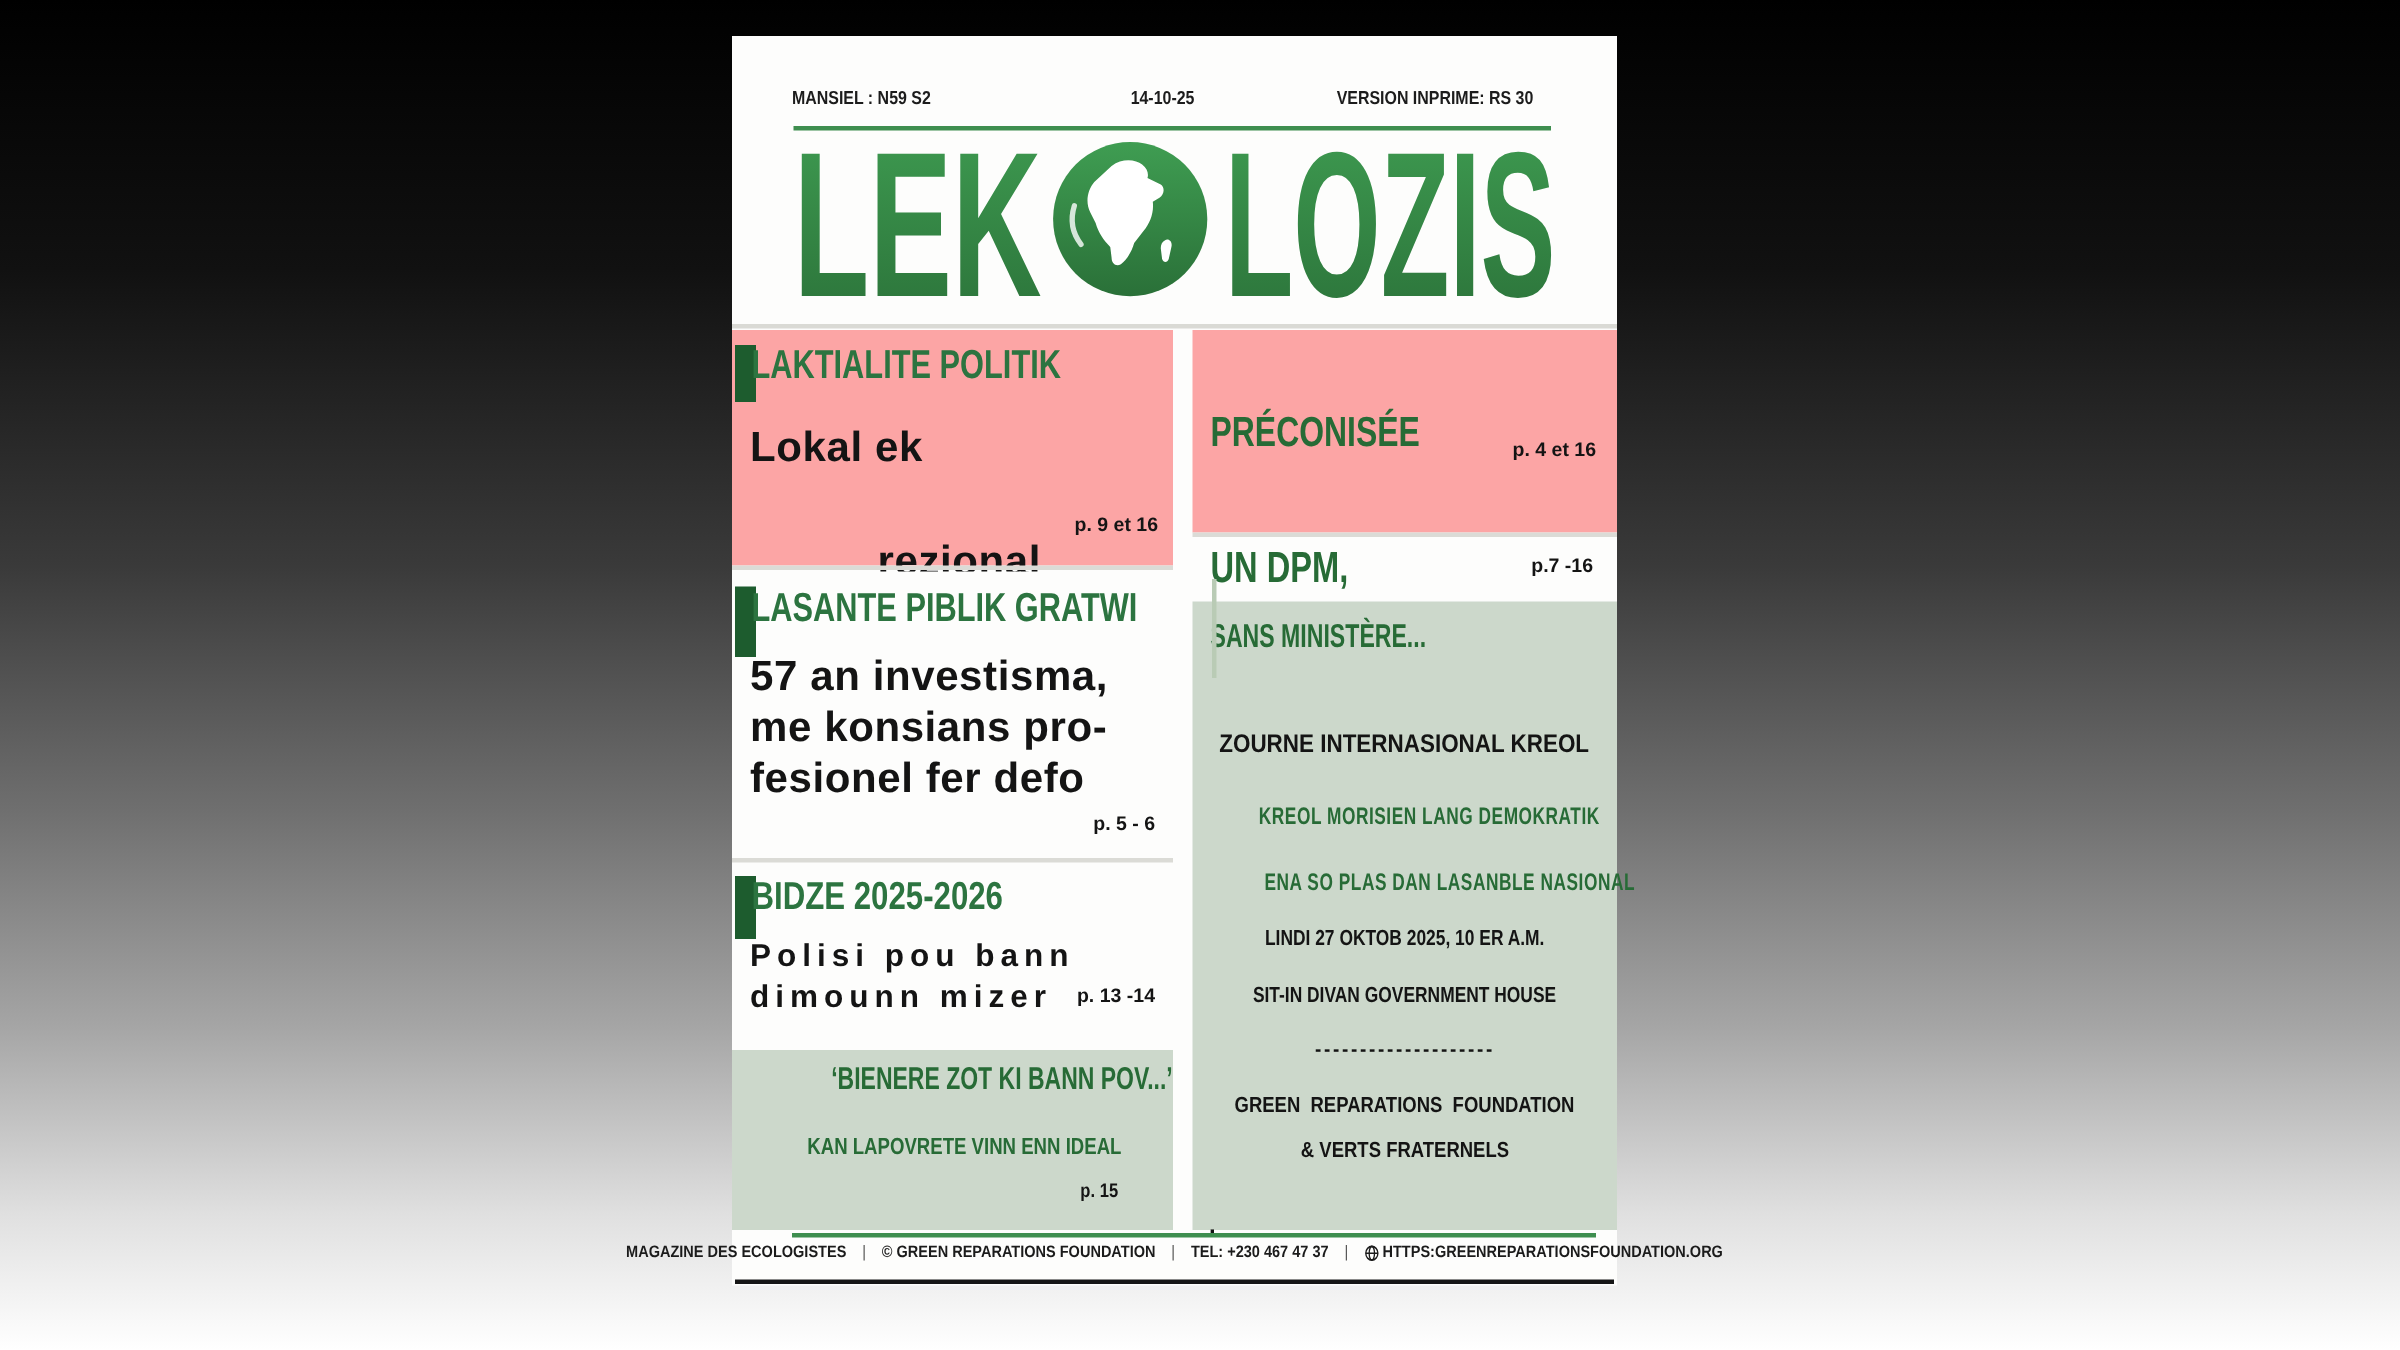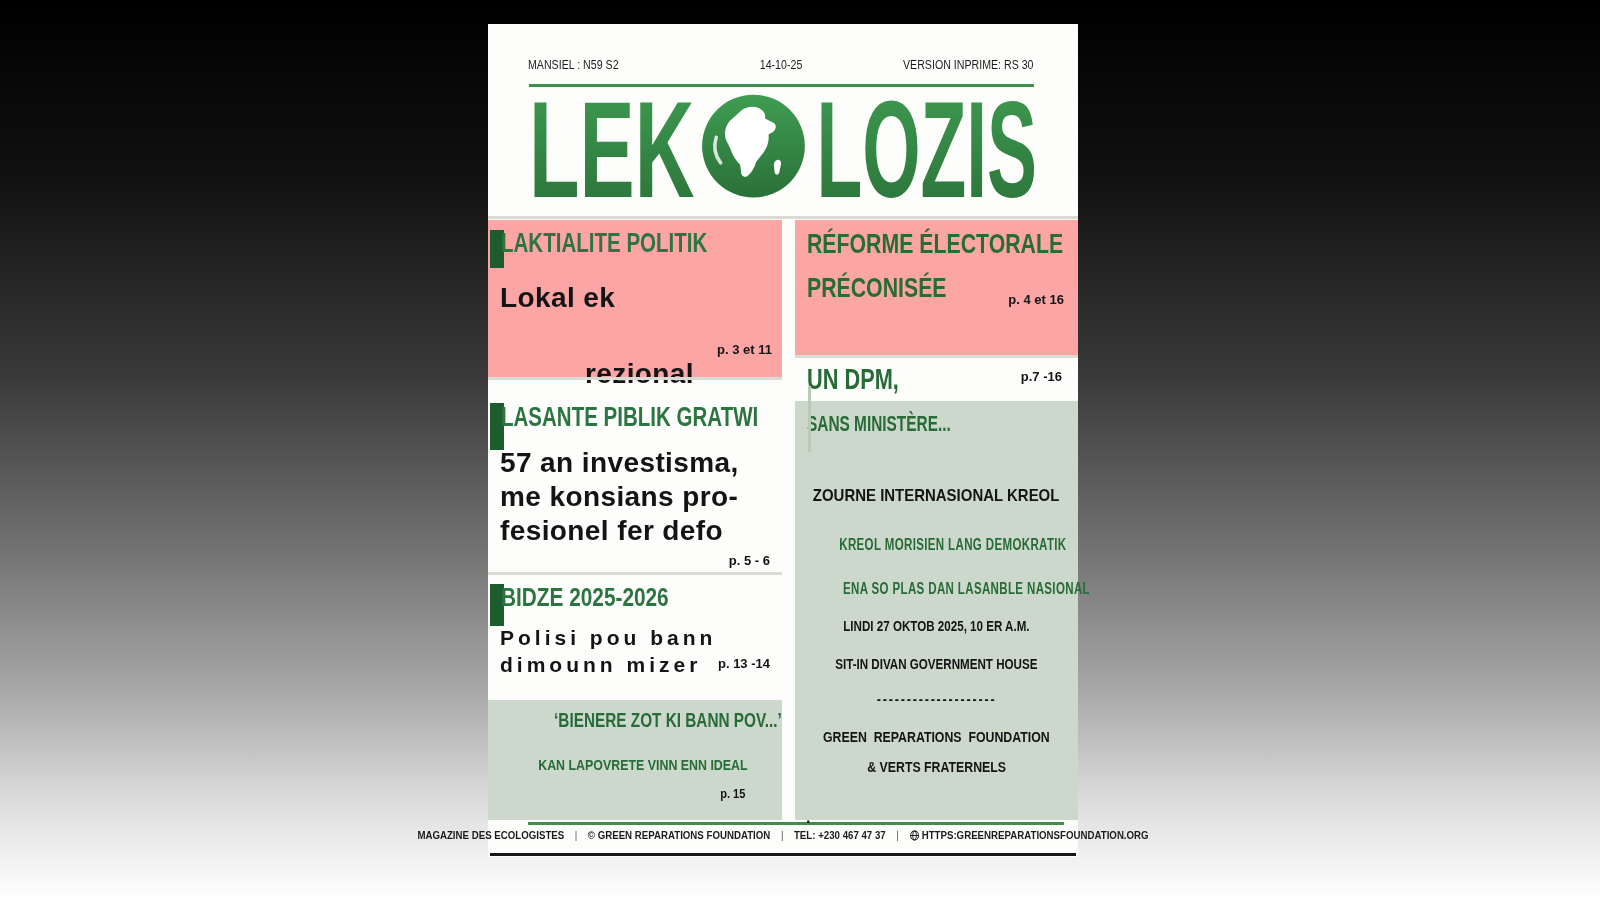--- a/index.html
+++ b/index.html
@@ -15,21 +15,21 @@
   
   .cond{display:inline-block;transform-origin:0 50%;white-space:nowrap;}
   .cc{transform-origin:50% 50%;}
   .crr{transform-origin:100% 50%;} .sx70{transform:scaleX(.70);} .sx72{transform:scaleX(.72);}
   .sx73{transform:scaleX(.73);} .sx75{transform:scaleX(.75);} .sx76{transform:scaleX(.76);}
   .sx80{transform:scaleX(.80);} .sx85{transform:scaleX(.85);}
   .sx88{transform:scaleX(.88);} .sx90{transform:scaleX(.90);}
   .pre{white-space:pre;}
 
   
-  .hdr{position:absolute;left:40px;right:44px;top:32px;height:22px;font-size:12.5px;font-weight:normal;color:#1c1c1c;}
+  .hdr{position:absolute;left:40px;right:56px;top:32px;height:22px;font-size:12.5px;font-weight:bold;color:#1c1c1c;}
   .hdr .left{position:absolute;left:0;top:2px;}
   .hdr .mid{position:absolute;left:0;right:0;top:2px;text-align:center;}
   .hdr .right{position:absolute;right:0;top:2px;}
   .hdr-line{position:absolute;left:41px;right:44px;top:60px;height:3px;background:#3e8e4f;}
 
   .logo-wrap{position:absolute;left:0;right:0;top:63px;text-align:center;}
   .logo-t{font-family:"Liberation Sans",sans-serif;font-weight:bold;fill:url(#lg);}
   .logo-underline{position:absolute;left:0;right:0;top:192px;height:3px;background:#dadad5;}
 
   
@@ -94,25 +94,25 @@
       <text class="logo-t" x="294" y="112" font-size="140" textLength="224" lengthAdjust="spacingAndGlyphs">LOZIS</text>
     </svg>
   </div>
   <div class="logo-underline"></div>
 
   <div class="sec tint" style="left:0;top:196px;width:294px;height:157px;">
     <div class="bar" style="top:10px;height:38px;"></div>
     <div class="kick" style="left:13px;top:8px;"><span class="cond sx76">LAKTIALITE POLITIK</span></div>
     <div class="head" style="left:12px;top:62px;font-size:28px;">Lokal ek</div>
     <div class="head" style="left:97px;top:96px;font-size:28px;margin-top:42px;">rezional</div>
-    <div class="pref" style="right:10px;top:122px;">p. 3 et 11</div>
+    <div class="pref" style="right:10px;top:122px;">p. 9 et 16</div>
   </div>
   <div class="sep" style="left:0;top:353px;width:294px;"></div>
 
-  <div class="sec white" style="left:0;top:357px;width:294px;height:190px;margin-top:12px;">
+  <div class="sec white" style="left:0;top:357px;width:294px;height:190px;">
     <div class="bar" style="top:10px;height:47px;"></div>
     <div class="kick" style="left:13px;top:9px;"><span class="cond sx76">LASANTE PIBLIK GRATWI</span></div>
     <div class="head" style="left:12px;top:54px;font-size:28px;">57 an investisma,</div>
     <div class="head" style="left:12px;top:122px;font-size:28px;">fesionel fer defo</div>
     <div class="head" style="left:12px;top:88px;font-size:28px;">me konsians pro-</div>
     <div class="pref" style="right:12px;top:160px;">p. 5 - 6</div>
   </div>
   <div class="sep" style="left:0;top:548px;width:294px;"></div>
 
   <div class="sec white" style="left:0;top:552px;width:294px;height:120px;">
@@ -123,21 +123,20 @@
     <div class="pref" style="right:12px;top:80px;">p. 13 -14</div>
   </div>
 
   <div class="sec greenbox" style="left:0;top:676px;width:294px;height:120px;">
     <div class="crow" style="top:8px;font-size:21px;padding-left:24px;"><span class="cond cc sx73 grn">‘BIENERE ZOT KI BANN POV...’</span></div>
     <div class="crow" style="top:56px;font-size:15.5px;padding-left:16px;"><span class="cond cc sx80 grn">KAN LAPOVRETE VINN ENN IDEAL</span></div>
     <div class="crow" style="top:86px;font-size:13px;padding-left:196px;"><span class="cond cc sx85 blk">p. 15</span></div>
   </div>
 
   <div class="sec tint" style="left:307px;top:196px;width:283px;height:135px;">
-    <div class="gtitle" style="left:12px;top:8px;font-size:28px;"><span class="cond sx76">RÉFORME ÉLECTORALE</span></div>
     <div class="gtitle" style="left:12px;top:52px;font-size:28px;"><span class="cond sx76">PRÉCONISÉE</span></div>
     <div class="pref" style="right:14px;top:72px;">p. 4 et 16</div>
   </div>
   <div class="sep" style="left:307px;top:331px;width:283px;"></div>
 
   <div class="sec white" style="left:307px;top:335px;width:283px;height:42px;">
     <div class="gtitle" style="left:12px;top:4px;font-size:29px;"><span class="cond sx75">UN DPM,</span></div>
     <div class="pref" style="right:16px;top:10px;">p.7 -16</div>
   </div>
 

